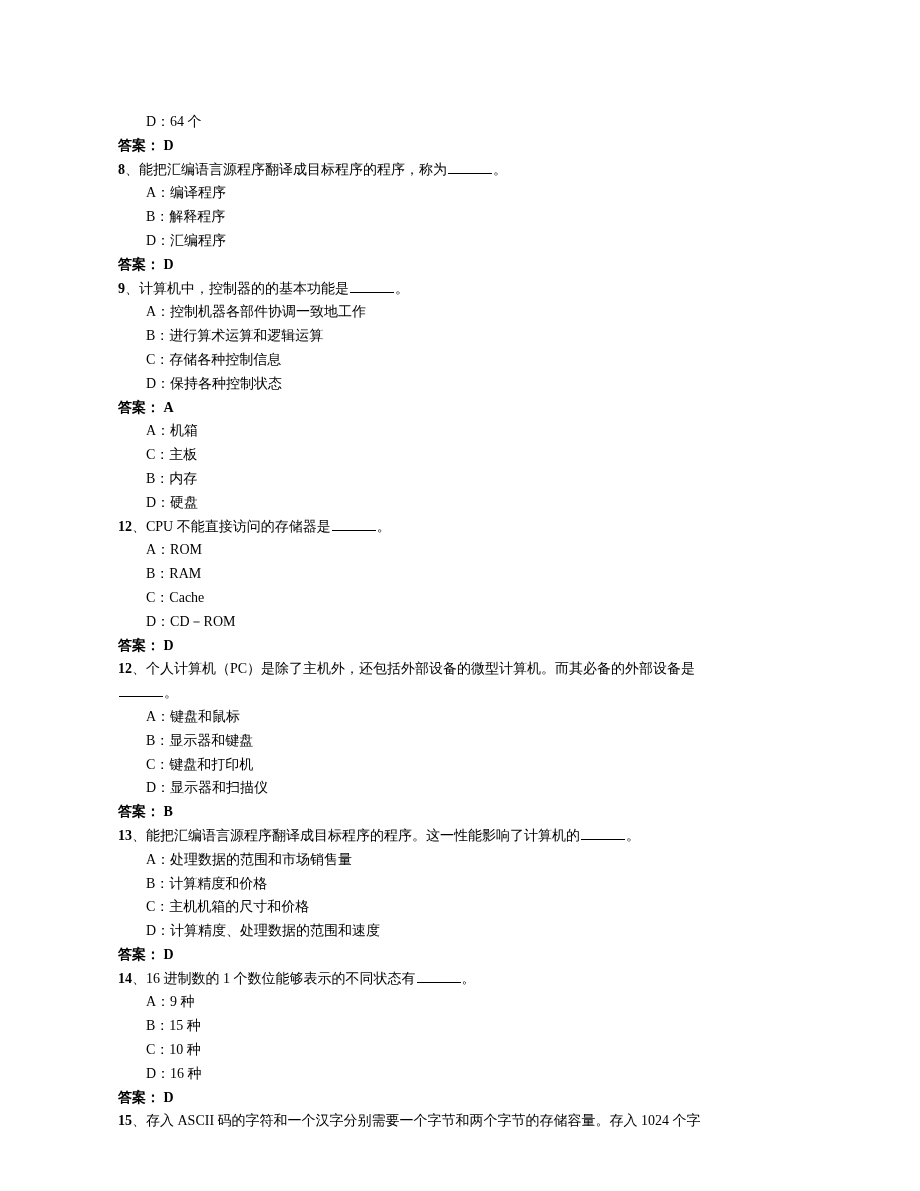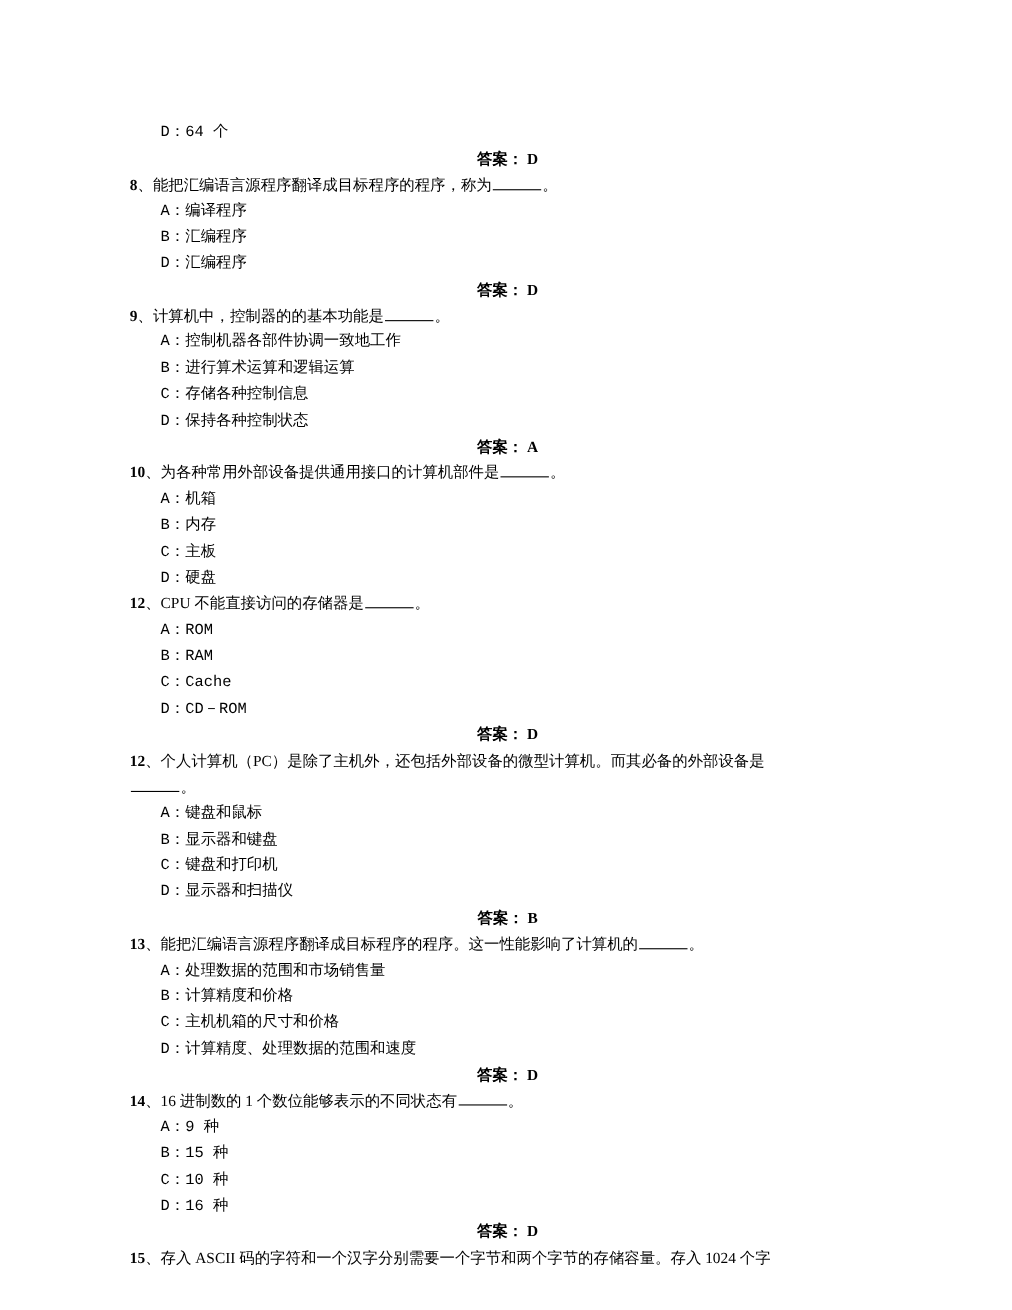--- a/index.html
+++ b/index.html
@@ -12,25 +12,23 @@
     line-height: 1.7;
   }
   .page {
     width: 920px;
     min-height: 1191px;
     padding: 110px 115px 0 118px;
     box-sizing: border-box;
   }
   .option {
     padding-left: 28px;
-    font-family: Liberation Mono, monospace;
   }
   .answer {
     font-weight: bold;
-    text-align: center;
   }
   .qnum {
     font-weight: bold;
   }
   .blank {
     display: inline-block;
     border-bottom: 1px solid #000;
     width: 44px;
     height: 0.9em;
     vertical-align: baseline;
@@ -42,39 +40,36 @@
 
 <div class="page">
 
   <div class="option">D：64 个</div>
   <div class="answer">答案：  D</div>
 
   <div>
     <span class="qnum">8</span><span>、</span><span>能把汇编语言源程序翻译成目标程序的程序，称为</span><span class="blank"></span><span>。</span>
   </div>
   <div class="option">A：编译程序</div>
-  <div class="option">B：汇编程序</div>
+  <div class="option">B：解释程序</div>
   <div class="option">D：汇编程序</div>
   <div class="answer">答案：  D</div>
 
   <div>
     <span class="qnum">9</span><span>、</span><span>计算机中，控制器的的基本功能是</span><span class="blank"></span><span>。</span>
   </div>
   <div class="option">A：控制机器各部件协调一致地工作</div>
   <div class="option">B：进行算术运算和逻辑运算</div>
   <div class="option">C：存储各种控制信息</div>
   <div class="option">D：保持各种控制状态</div>
   <div class="answer">答案：  A</div>
 
-  <div>
-    <span class="qnum">10</span><span>、</span><span>为各种常用外部设备提供通用接口的计算机部件是</span><span class="blank"></span><span>。</span>
-  </div>
   <div class="option">A：机箱</div>
+  <div class="option">C：主板</div>
   <div class="option">B：内存</div>
-  <div class="option">C：主板</div>
   <div class="option">D：硬盘</div>
 
   <div>
     <span class="qnum">12</span><span>、</span><span>CPU 不能直接访问的存储器是</span><span class="blank"></span><span>。</span>
   </div>
   <div class="option">A：ROM</div>
   <div class="option">B：RAM</div>
   <div class="option">C：Cache</div>
   <div class="option">D：CD－ROM</div>
   <div class="answer">答案：  D</div>

